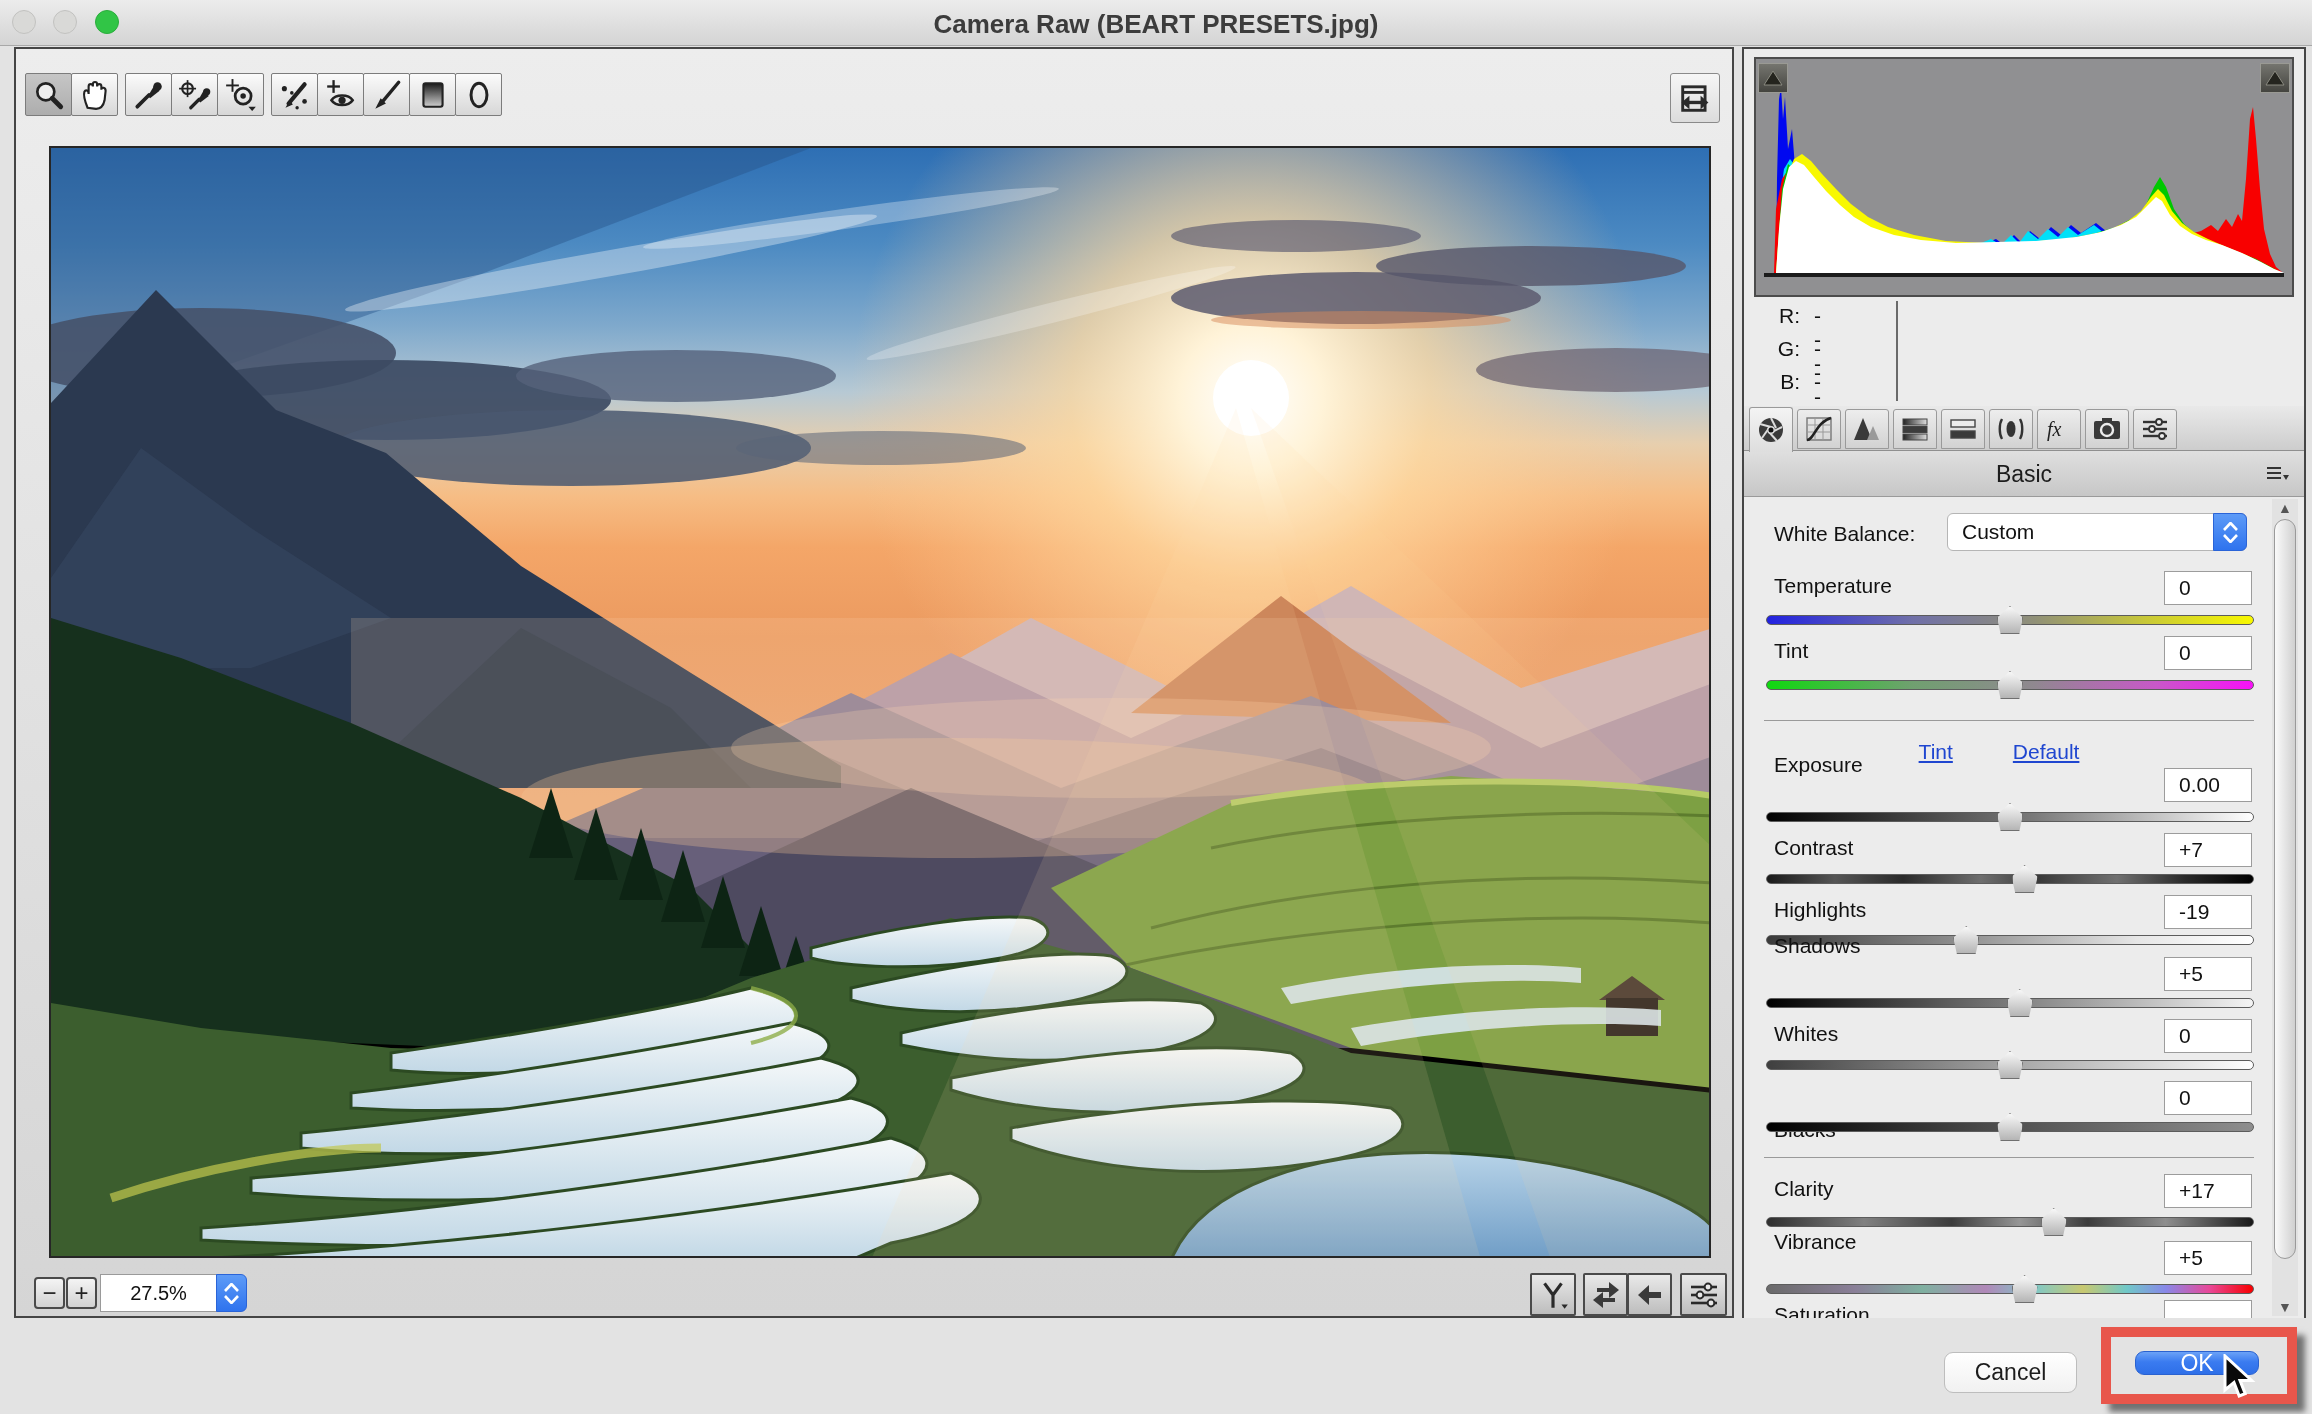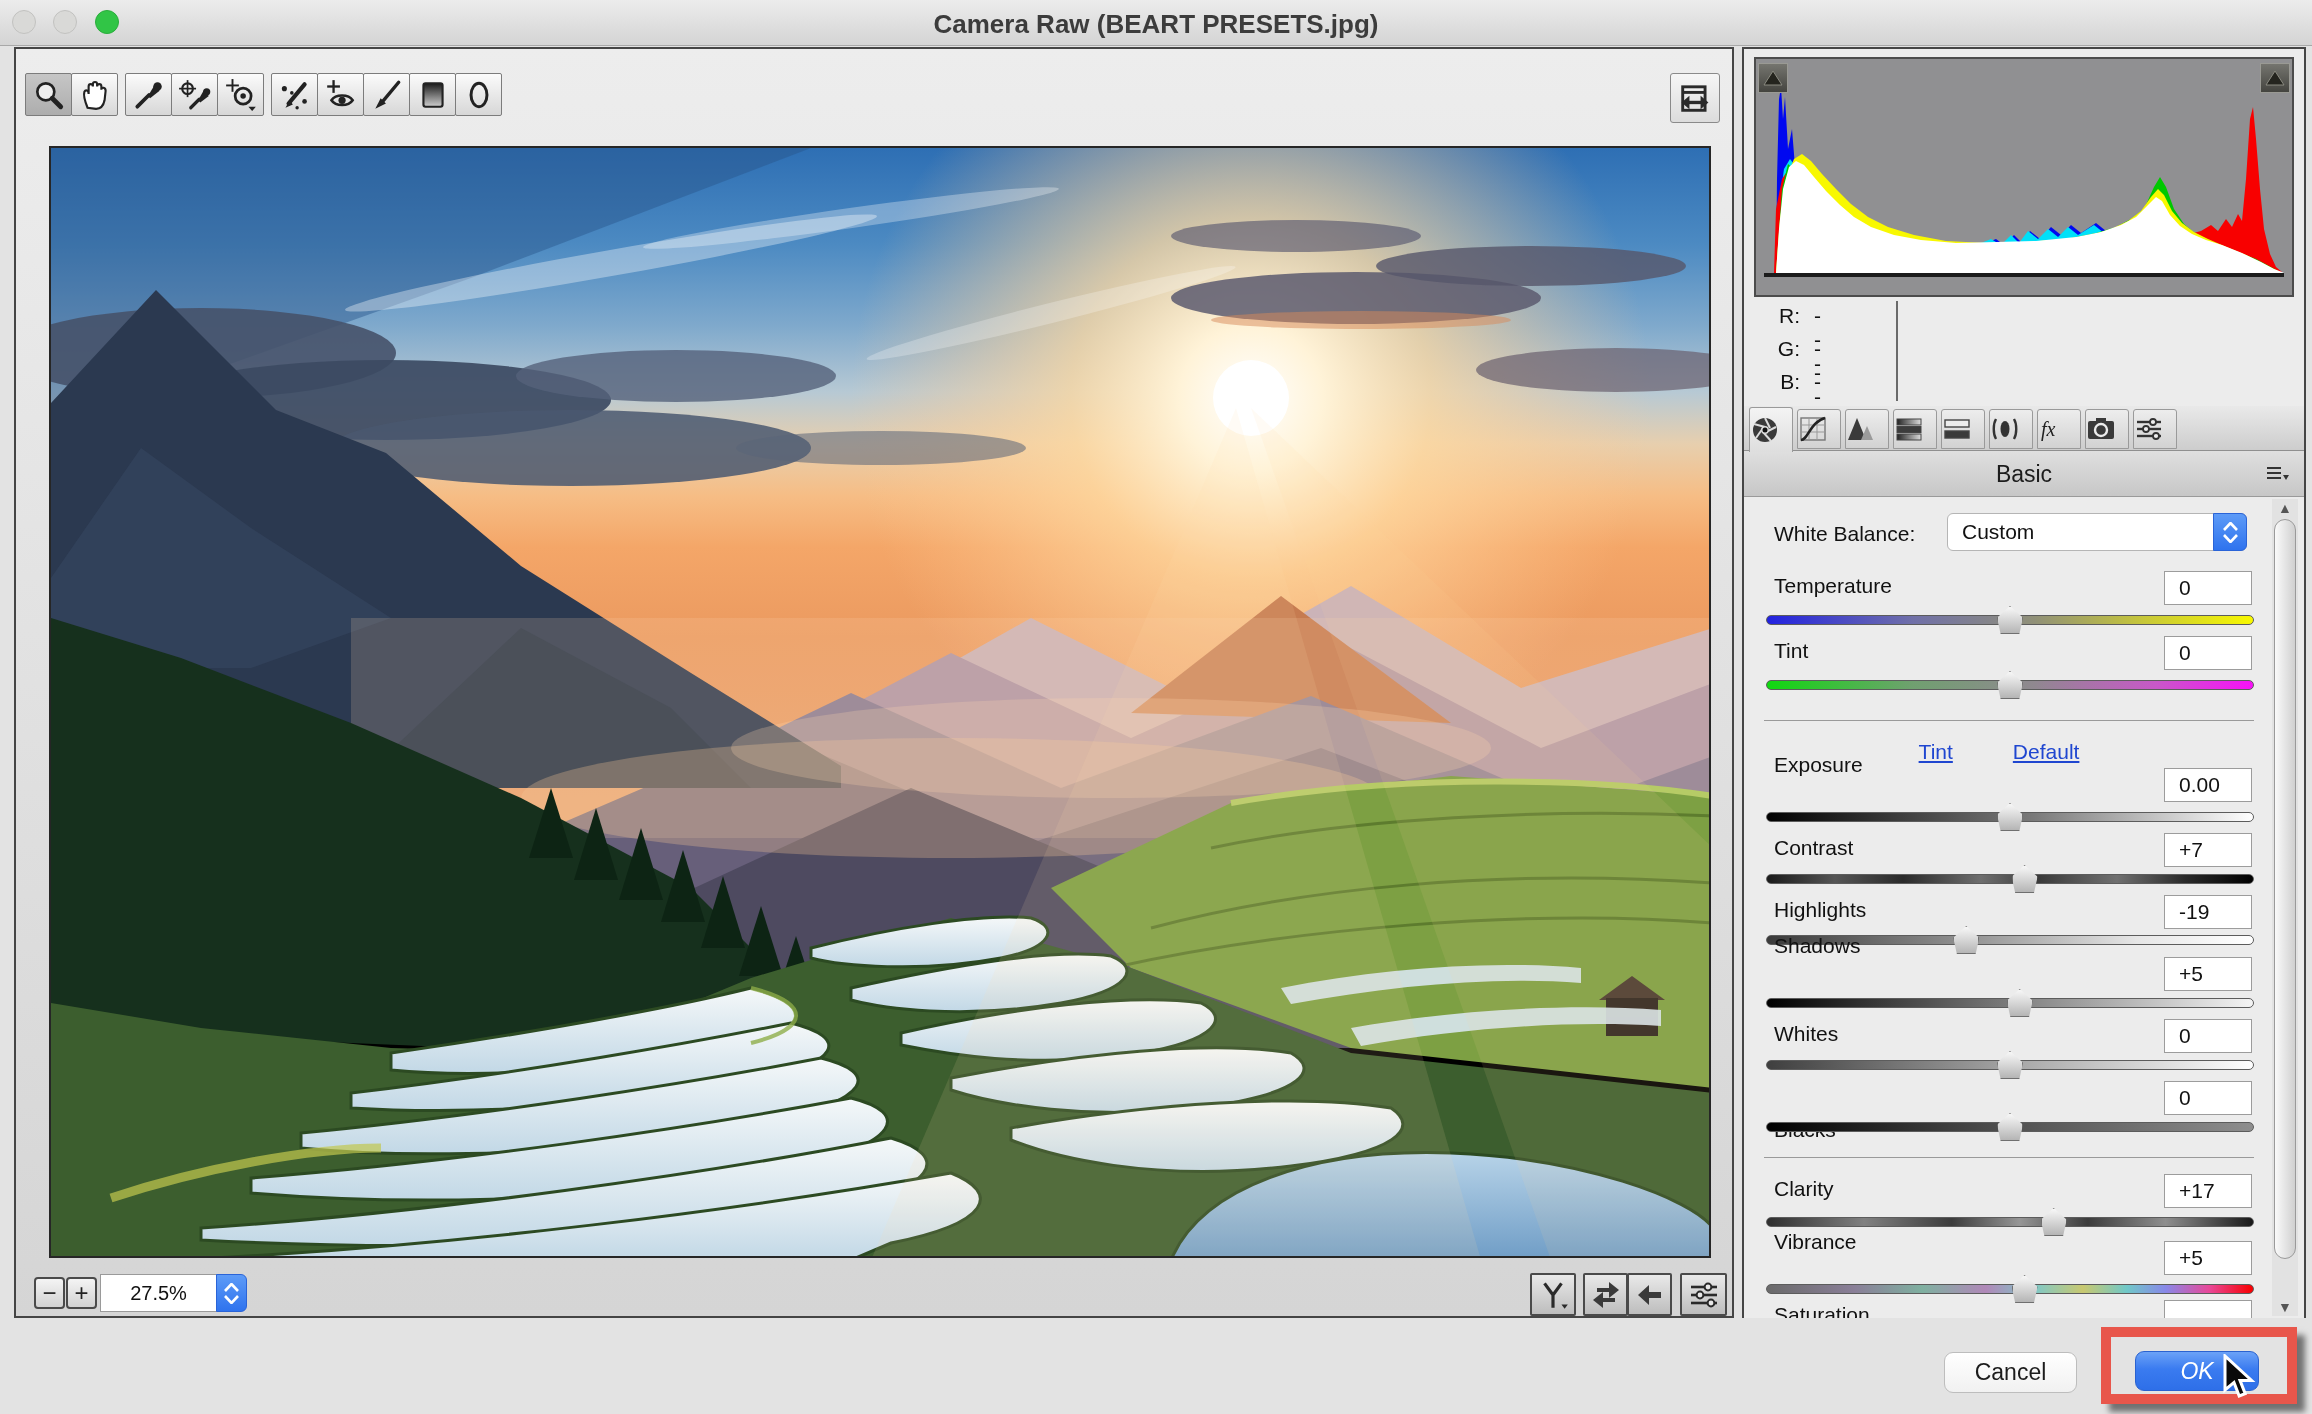--- a/index.html
+++ b/index.html
@@ -59,21 +59,21 @@
   .rgb-row { position:absolute; height:26px; font-size:21px; color:#111; }
   .rgb-label { position:absolute; width:56px; text-align:right; }
   .rgb-value { position:absolute; left:70px; letter-spacing:2px; }
   .rgb-divider { position:absolute; left:152px; top:252px; width:2px; height:100px; background:#6a6a6a; }
 
   .tab-strip { position:absolute; left:0; top:357px; width:560px; height:45px;
                background:linear-gradient(#e9e9e9,#cdcdcd); border-bottom:1px solid #8f8f8f;
                display:flex; padding-left:5px; }
   .tab-btn { width:44px; height:40px; margin-top:3px; margin-right:4px;
              background:linear-gradient(#ededed,#d2d2d2); border:1px solid #9a9a9a;
-             border-radius:3px 3px 0 0; display:flex; align-items:center; }
+             border-radius:3px 3px 0 0; display:flex; align-items:center; justify-content:center; }
   .tab-btn.selected { margin-top:1px; height:45px; background:linear-gradient(#f4f4f4,#dedede);
                       border-bottom:none; position:relative; z-index:2; }
   .basic-header { position:absolute; left:0; top:402px; width:560px; height:46px;
                   background:linear-gradient(#dfdfdf,#c7c7c7); border-bottom:1px solid #9a9a9a; }
   .basic-title { width:100%; text-align:center; font-size:23px; color:#1c1c1c; margin-top:10px; }
   .panel-menu-icon { position:absolute; right:14px; top:14px; }
 
   .basic-content { position:absolute; left:0; top:448px; width:560px; height:821px;
                    background:#ececec; overflow:hidden; }
   .field-label { position:absolute; left:30px; font-size:21px; color:#111; }
@@ -111,24 +111,24 @@
               background:linear-gradient(90deg,#fafafa,#d0d0d0); border:1px solid #9a9a9a;
               border-radius:11px; }
 
   
   .cancel-btn { position:absolute; left:1944px; top:1352px; width:133px; height:41px;
                 background:linear-gradient(#ffffff,#f1f1f1); border:1px solid #bdbdbd;
                 border-radius:9px; font-size:23px; color:#1c1c1c; display:flex;
                 align-items:center; justify-content:center; }
   .annotation-rect { position:absolute; left:2101px; top:1327px; width:196px; height:77px;
                      border:10px solid #e8564b; box-shadow:8px 8px 6px rgba(0,0,0,0.5); z-index:5; }
-  .ok-btn { position:absolute; left:2135px; top:1351px; width:124px; height:40px;
+  .ok-btn { position:absolute; left:2135px; top:1351px; width:124px; height:24px;
             background:linear-gradient(#6ba2f7,#3a7bf0 45%,#2e6fe8); border:1px solid #2a62d0;
             border-radius:9px; font-size:23px; color:#fff; display:flex; align-items:center;
-            justify-content:center; z-index:6;font-style:italic; }
+            justify-content:center; z-index:6; }
   .cursor { position:absolute; left:2222px; top:1354px; z-index:9; }
 </style>
 </head>
 <body>
 
 <div class="window">
 
   <div class="titlebar">
     <div class="tl-dot tl-gray" style="left:12px"></div>
     <div class="tl-dot tl-gray" style="left:53px"></div>

